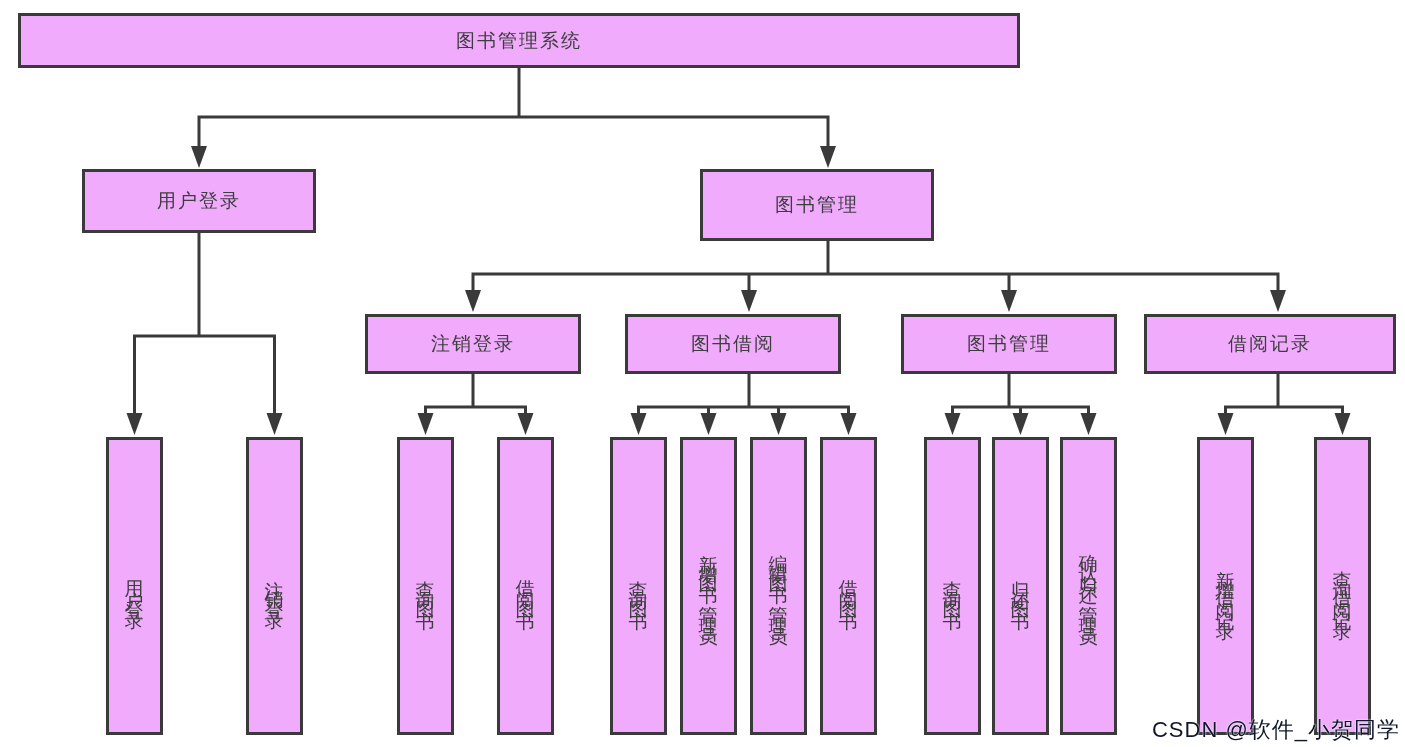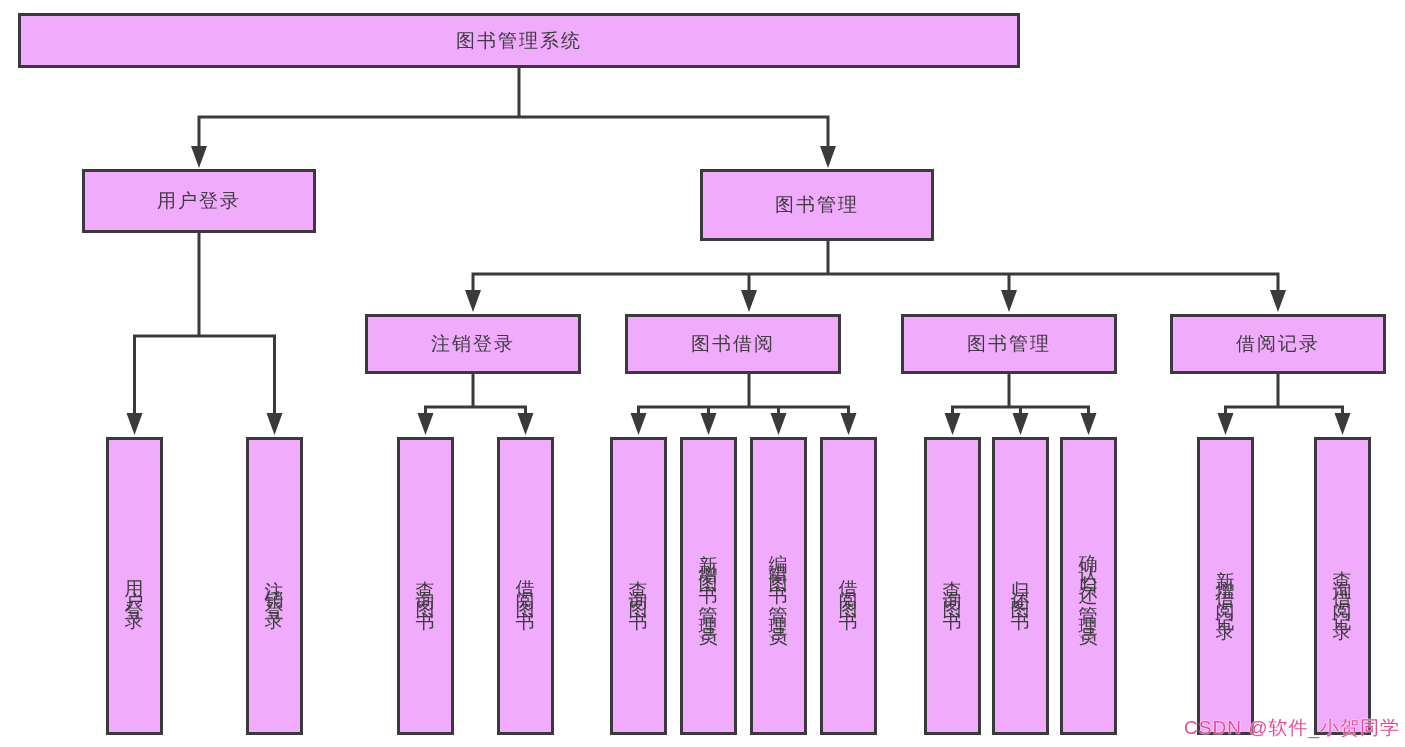--- a/index.html
+++ b/index.html
@@ -28,23 +28,23 @@
     writing-mode:vertical-rl;
     text-orientation:mixed;
     letter-spacing:0.55em;
     line-height:1;
     white-space:nowrap;
   }
   .watermark{
     position:absolute;
     right:5px;
     top:715px;
-    font-size:19px;
+    font-size:22px;
     letter-spacing:1px;
-    color:#ec4899;
+    color:#0f172a;
     text-shadow:0 0 2px #ffffff,0 0 1px #ffffff;
     z-index:5;
     white-space:nowrap;
   }
 </style>
 </head>
 <body>
 
 <div class="canvas">
 
@@ -101,21 +101,21 @@
 
   <div class="node" style="left:365px;top:314px;width:216px;height:60px">
     <span class="hlabel">注销登录</span>
   </div>
   <div class="node" style="left:625px;top:314px;width:216px;height:60px">
     <span class="hlabel">图书借阅</span>
   </div>
   <div class="node" style="left:901px;top:314px;width:216px;height:60px">
     <span class="hlabel">图书管理</span>
   </div>
-  <div class="node" style="left:1170px;top:314px;width:216px;height:60px">
+  <div class="node" style="left:1144px;top:314px;width:252px;height:60px">
     <span class="hlabel">借阅记录</span>
   </div>
 
   <div class="node" style="left:106px;top:437px;width:57px;height:298px">
     <span class="vlabel">用户登录</span>
   </div>
   <div class="node" style="left:246px;top:437px;width:57px;height:298px">
     <span class="vlabel">注销登录</span>
   </div>
 

